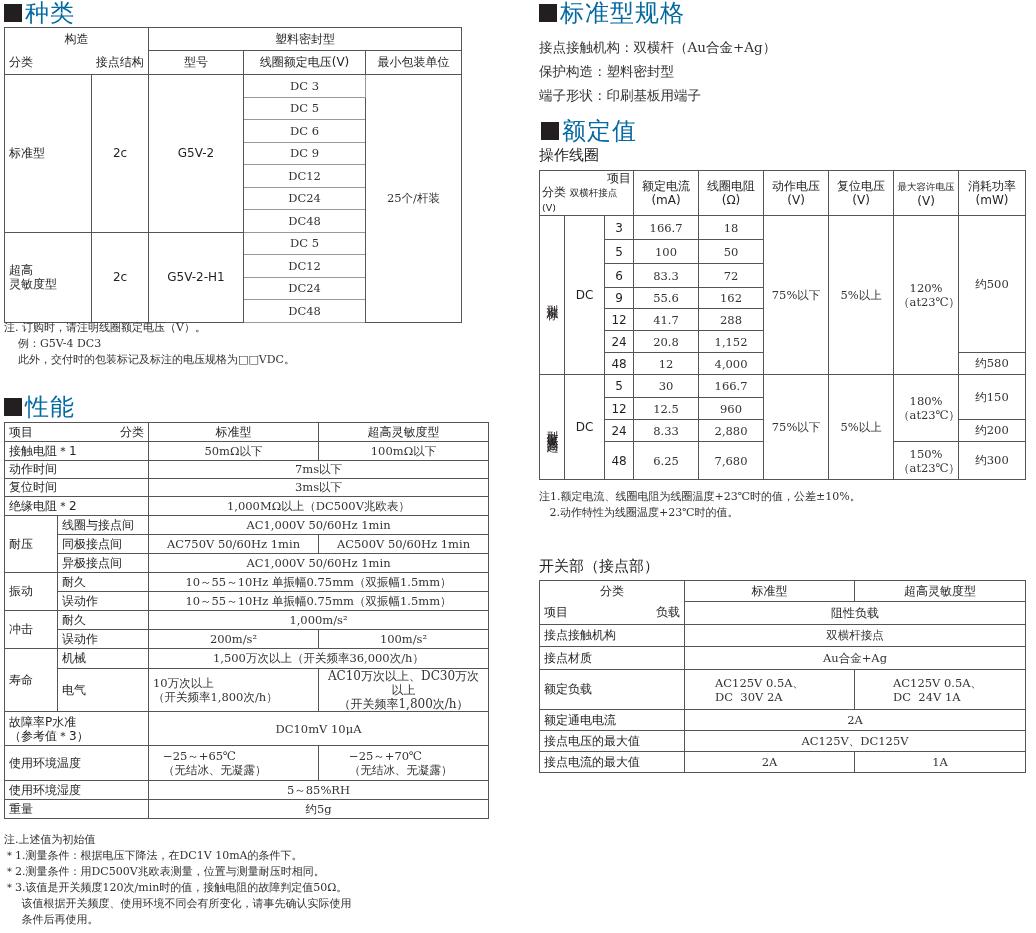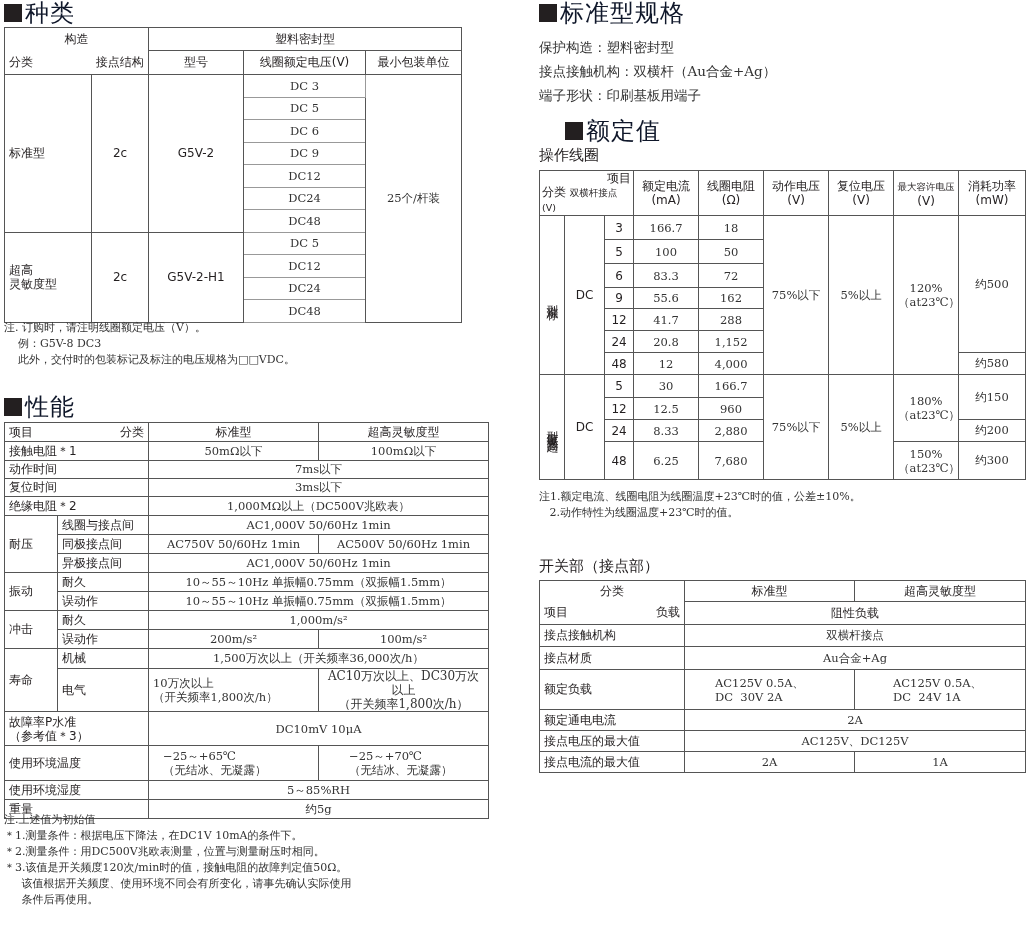--- a/index.html
+++ b/index.html
@@ -1,18 +1,18 @@
 <!DOCTYPE html>
 <html><head>
 <meta charset="utf-8">
 <style>
   * { box-sizing: border-box; margin: 0; padding: 0; }
   body { width: 1036px; height: 933px; background: #fff; color: #231f20; position: relative; overflow: hidden;
          font-family: "DejaVu Sans", sans-serif; }
-  .sec-title { position: absolute; font-size: 24px; font-weight: normal; line-height: 26px; color: #0f172a; letter-spacing: 1px; }
+  .sec-title { position: absolute; font-size: 24px; font-weight: normal; line-height: 26px; color: #0369a1; letter-spacing: 1px; }
   .sec-title .sq { display: inline-block; width: 18px; height: 18px; background: #231f20; margin-right: 3px; vertical-align: -1px; }
   .sub-title { position: absolute; font-size: 15px; line-height: 18px; }
   .plain { position: absolute; font-family: "DejaVu Serif", serif; font-size: 13.5px; line-height: 22px; color: #333; }
   .note { position: absolute; font-family: "DejaVu Serif", serif; font-size: 11px; line-height: 14px; color: #333; white-space: pre; }
   table { position: absolute; border-collapse: collapse; table-layout: fixed; }
   td { border: 1px solid #555; font-size: 12px; padding: 0 4px; vertical-align: middle; overflow: hidden; white-space: nowrap; }
   td.c { text-align: center; }
   td.r { text-align: center; }
   td.serif { font-family: "DejaVu Serif", serif; font-size: 11.5px; color: #333; }
   td.thin-b { border-color: #999; }
@@ -82,21 +82,21 @@
       </tr>
   <tr style="height:22.5px">
         <td class="c serif thin-b">DC24</td>
       </tr>
   <tr style="height:22.5px">
         <td class="c serif thin-b">DC48</td>
       </tr>
 </tbody>
   </table>
 
-<div class="note" style="left:4px; top:320px; line-height:16px;"><div>注. 订购时，请注明线圈额定电压（V）。</div><div>    例：G5V-8 DC3</div><div>    此外，交付时的包装标记及标注的电压规格为□□VDC。</div></div>
+<div class="note" style="left:4px; top:320px; line-height:16px;"><div>注. 订购时，请注明线圈额定电压（V）。</div><div>    例：G5V-4 DC3</div><div>    此外，交付时的包装标记及标注的电压规格为□□VDC。</div></div>
 
 <div class="sec-title" style="left:4px; top:394px;"><span class="sq"></span><span>性能</span></div>
 
 <table class="tbl-outer" style="left:4px; top:422px; width:484px;">
   <colgroup>
       <col style="width:53px">
       <col style="width:91px">
       <col style="width:170px">
       <col style="width:170px">
     </colgroup>
@@ -179,30 +179,30 @@
     <td colspan="2">使用环境湿度</td>
     <td colspan="2" class="c serif">5～85%RH</td>
   </tr>
   <tr style="height:19px">
     <td colspan="2">重量</td>
     <td colspan="2" class="c serif">约5g</td>
   </tr>
 </tbody>
   </table>
 
-<div class="note" style="left:4px; top:812px; line-height:16px;"><div>注.上述值为初始值</div><div>＊1.测量条件：根据电压下降法，在DC1V 10mA的条件下。</div><div>＊2.测量条件：用DC500V兆欧表测量，位置与测量耐压时相同。</div><div>＊3.该值是开关频度120次/min时的值，接触电阻的故障判定值50Ω。</div><div>     该值根据开关频度、使用环境不同会有所变化，请事先确认实际使用</div><div>     条件后再使用。</div></div>
+<div class="note" style="left:4px; top:832px; line-height:16px;"><div>注.上述值为初始值</div><div>＊1.测量条件：根据电压下降法，在DC1V 10mA的条件下。</div><div>＊2.测量条件：用DC500V兆欧表测量，位置与测量耐压时相同。</div><div>＊3.该值是开关频度120次/min时的值，接触电阻的故障判定值50Ω。</div><div>     该值根据开关频度、使用环境不同会有所变化，请事先确认实际使用</div><div>     条件后再使用。</div></div>
 
 <div class="sec-title" style="left:539px; top:0px;"><span class="sq"></span><span>标准型规格</span></div>
 <div class="plain" style="left:539px; top:35px; line-height:24px;">
+    <div>接点接触机构：双横杆（Au合金+Ag）</div>
     <div>保护构造：塑料密封型</div>
-    <div>接点接触机构：双横杆（Au合金+Ag）</div>
     <div>端子形状：印刷基板用端子</div>
   </div>
 
-<div class="sec-title" style="left:565px; top:118px;"><span class="sq"></span><span>额定值</span></div>
+<div class="sec-title" style="left:541px; top:118px;"><span class="sq"></span><span>额定值</span></div>
 <div class="sub-title" style="left:539px; top:146px;">操作线圈</div>
 
 <table class="tbl-outer" style="left:539px; top:170px; width:486px;">
   <colgroup>
       <col style="width:25px">
       <col style="width:40px">
       <col style="width:29px">
       <col style="width:65px">
       <col style="width:65px">
       <col style="width:65px">

